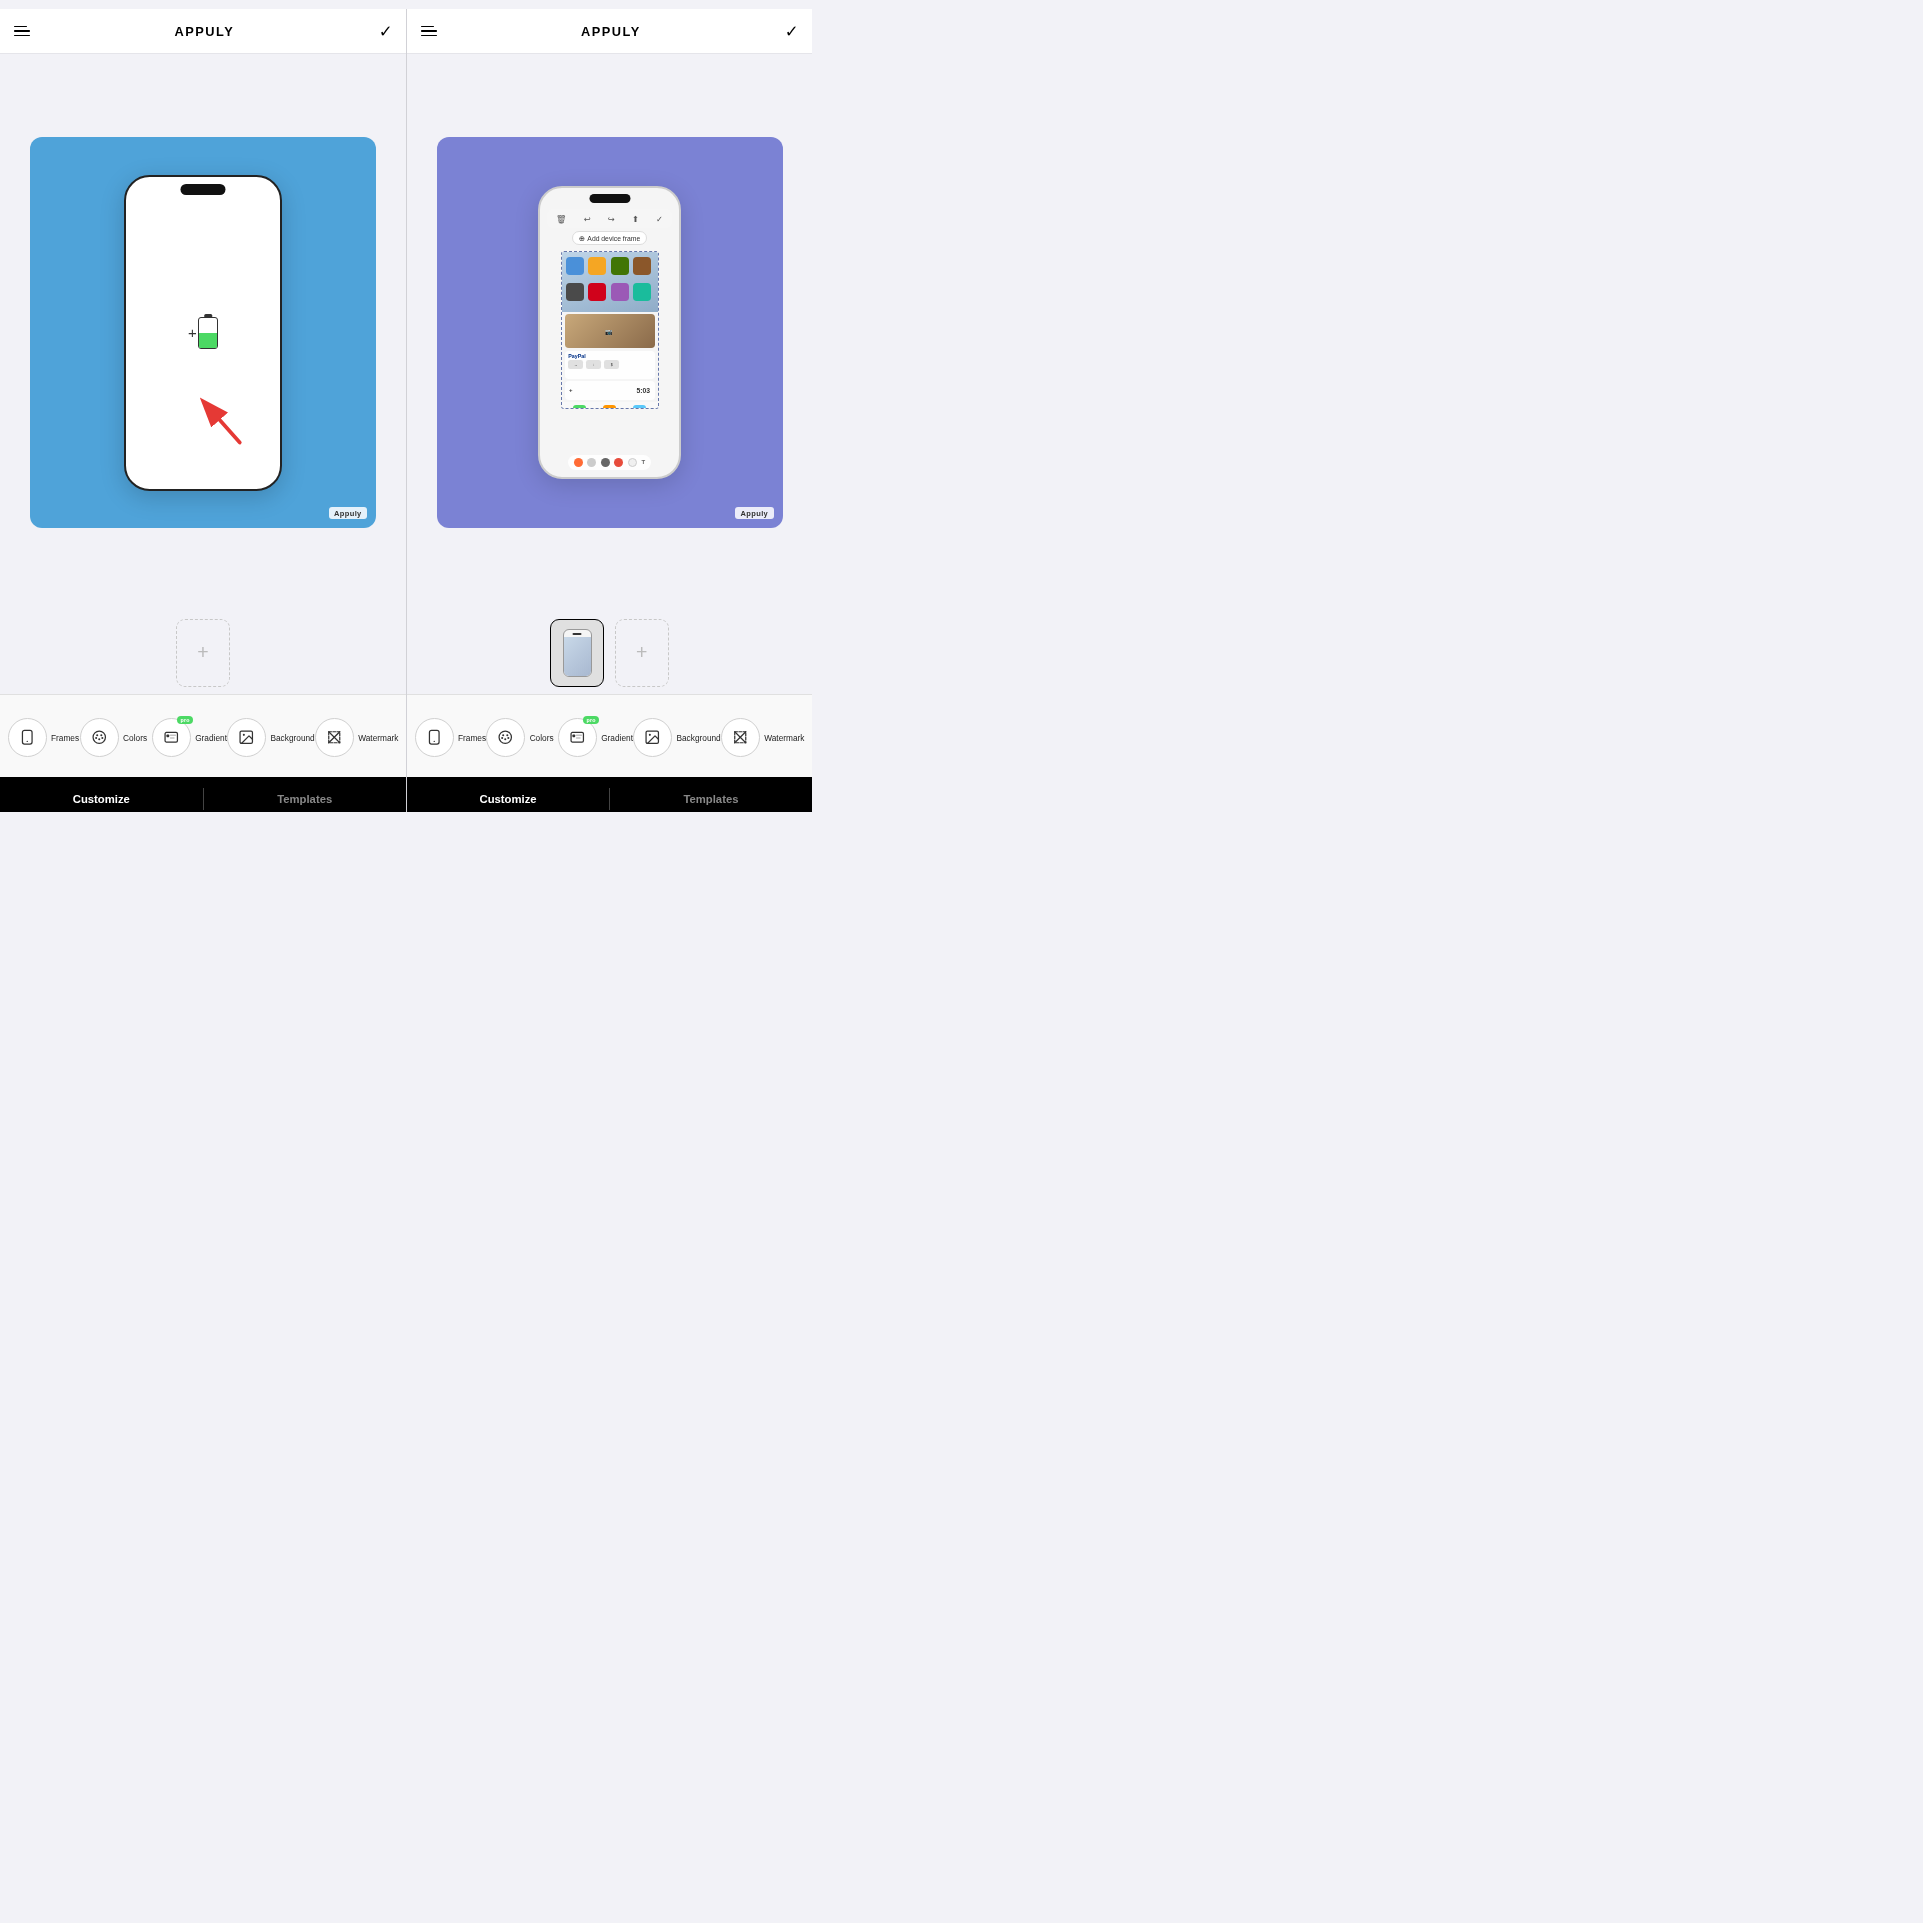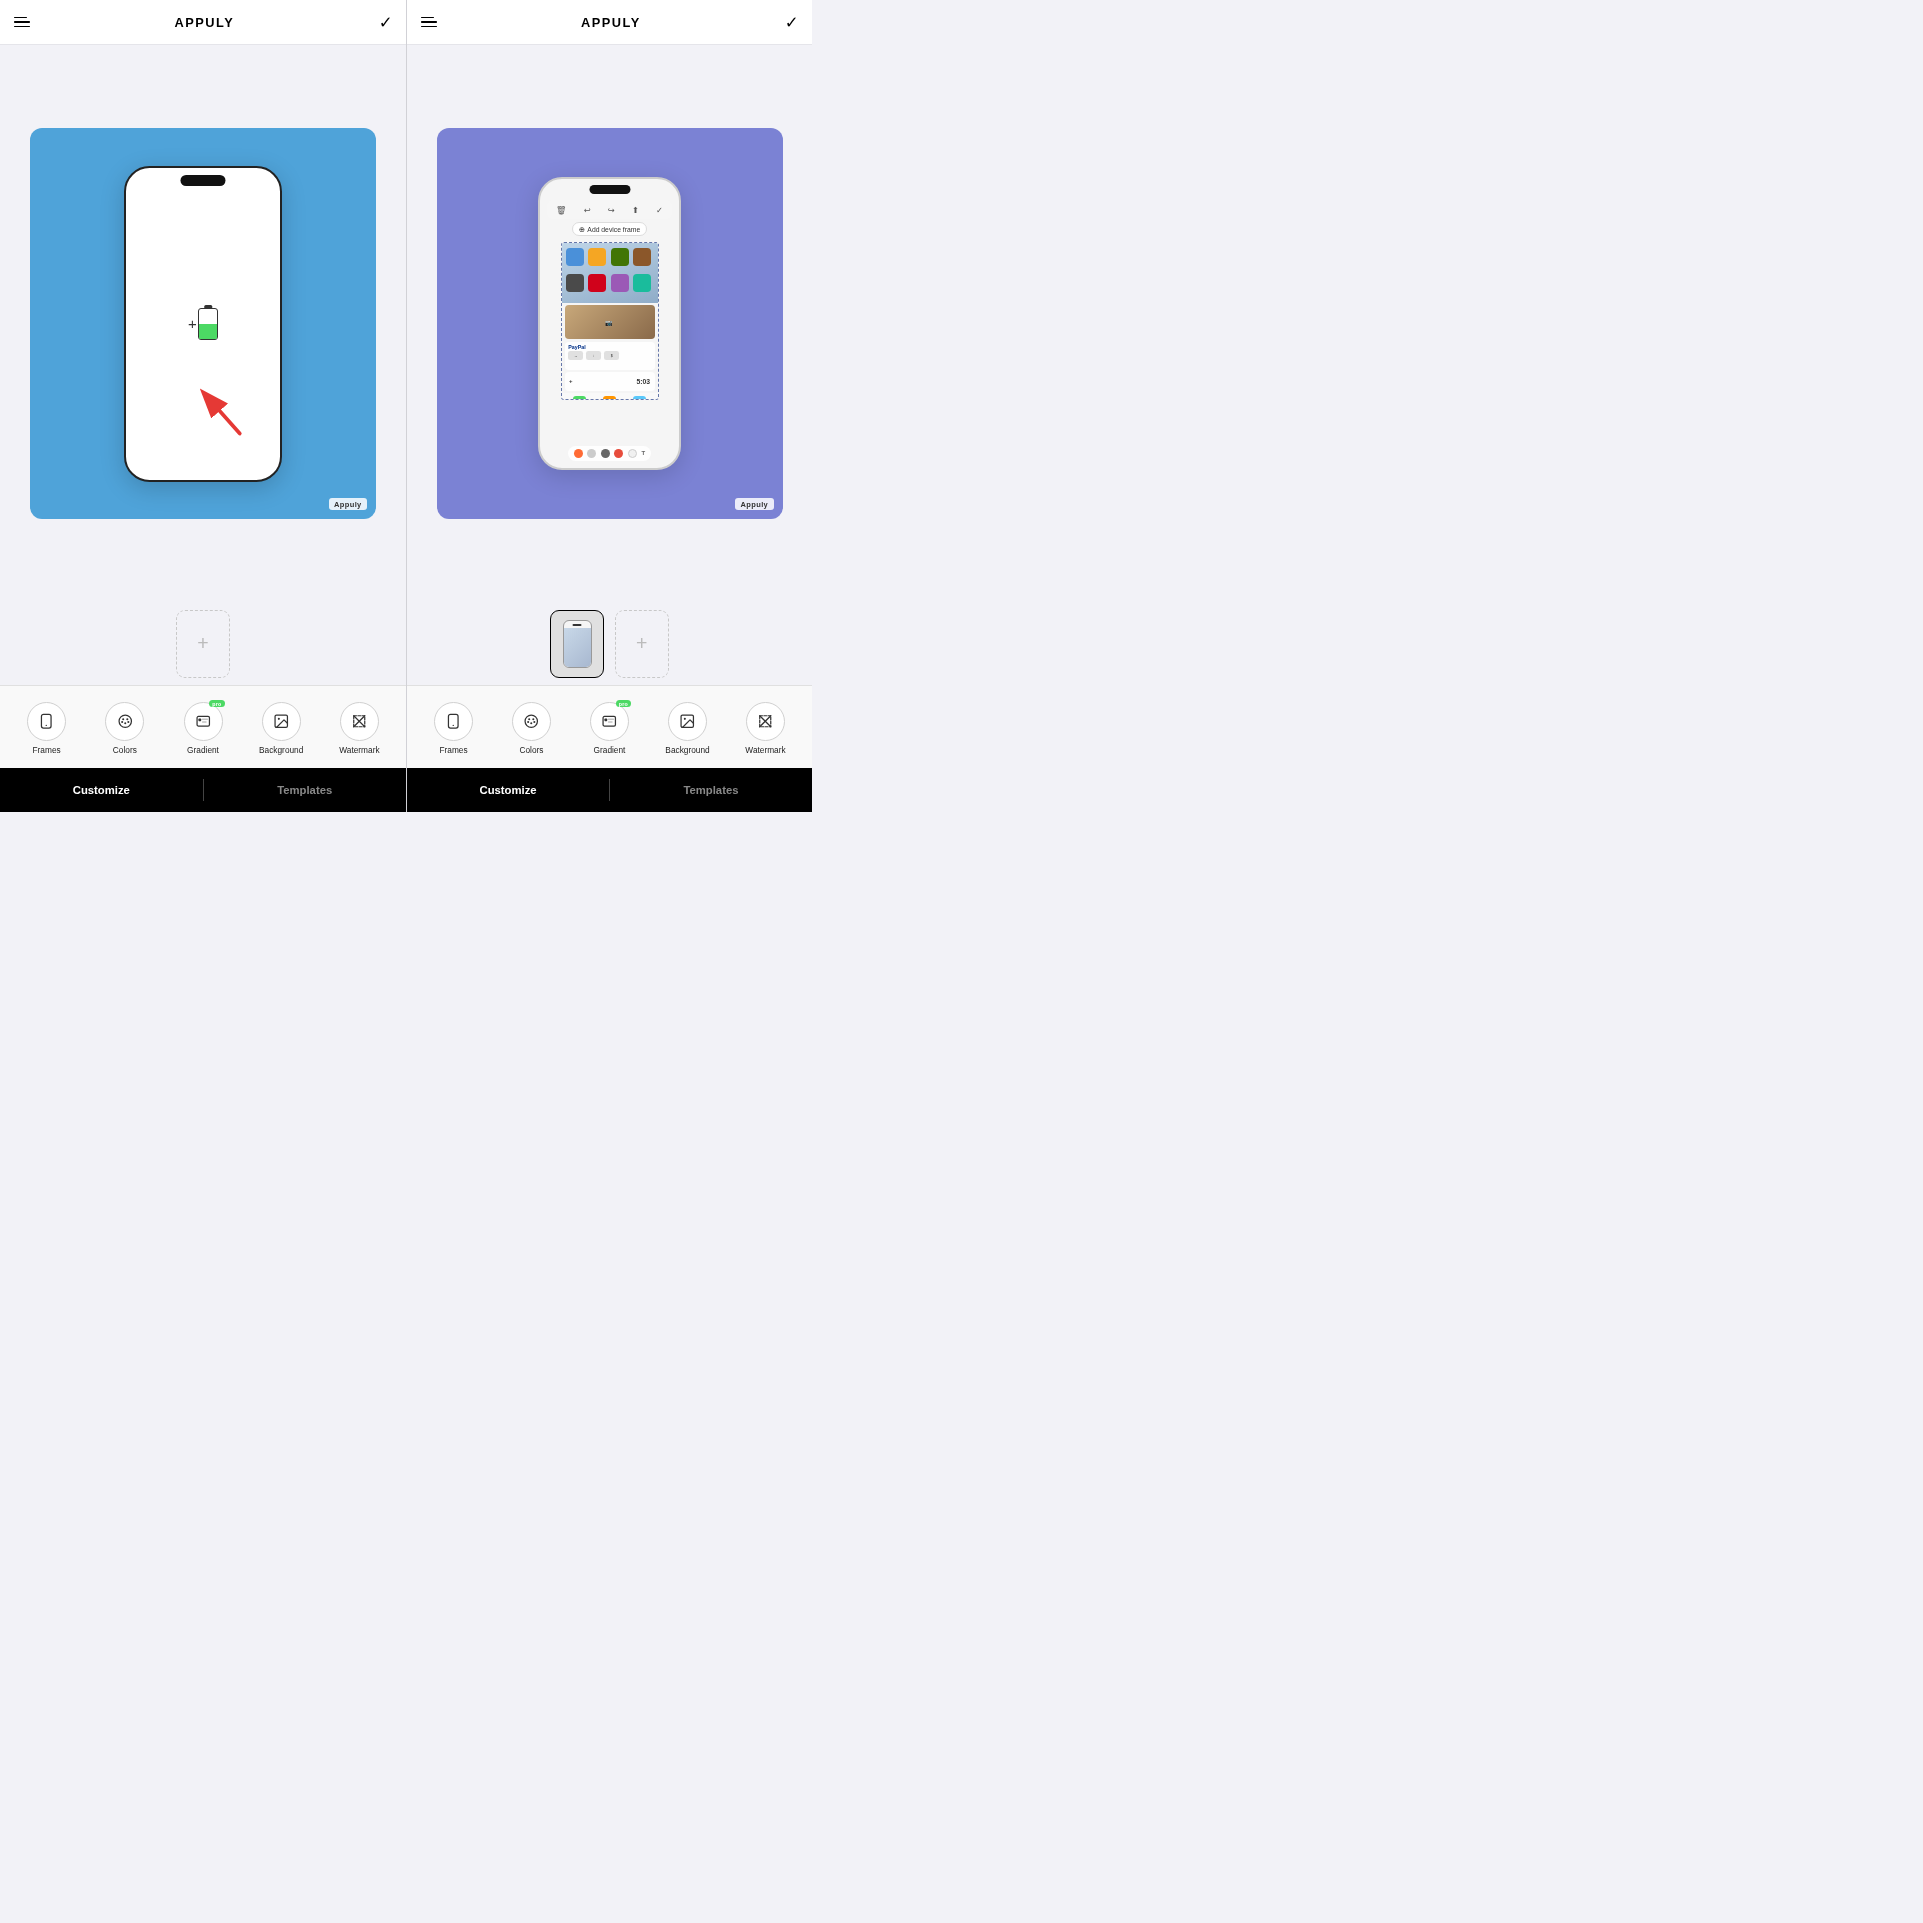--- a/index.html
+++ b/index.html
@@ -14,20 +14,21 @@
     }
 
     
     .panel {
       width: 406px;
       height: 812px;
       background: #f2f2f7;
       display: flex;
       flex-direction: column;
       position: relative;
+      margin-top: 9px;
     }
     .panel + .panel {
       border-left: 0.8px solid #d1d1d6;
     }
 
     
     .header {
       height: 45px;
       background: #ffffff;
       display: flex;
@@ -334,21 +335,21 @@
       background: #f9f9f9;
       border-top: 0.8px solid #e0e0e0;
       display: flex;
       align-items: center;
       justify-content: space-around;
       padding: 6px 7.5px 3px;
       flex-shrink: 0;
     }
     .tool-item {
       display: flex;
-      flex-direction: column;
+      flex-direction: row;
       align-items: center;
       gap: 4.5px;
       cursor: pointer;
       flex: 1;
     }
     .tool-icon-wrap {
       width: 39px;
       height: 39px;
       border-radius: 50%;
       border: 1.1px solid #d0d0d0;

